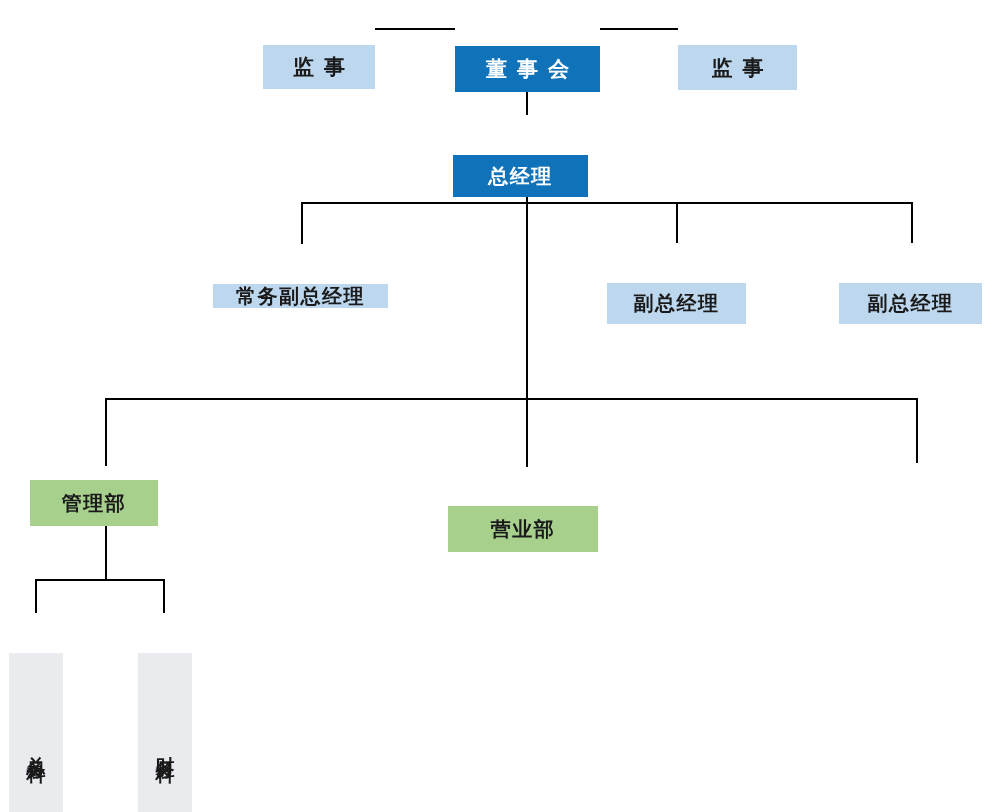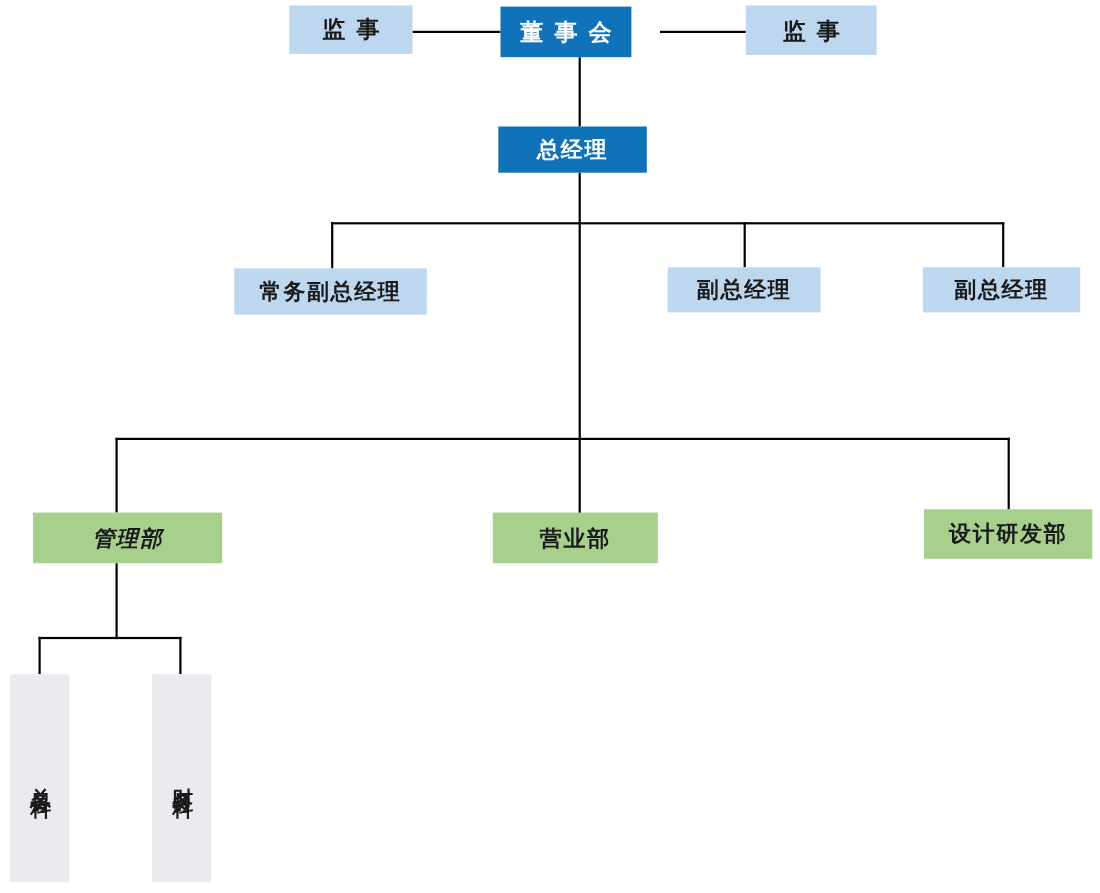--- a/index.html
+++ b/index.html
@@ -19,20 +19,21 @@
     position: absolute;
     display: flex;
     align-items: center;
     justify-content: center;
     font-weight: 700;
     font-size: 20px;
     color: #1a1a1a;
     letter-spacing: 1.5px;
     box-sizing: border-box;
     white-space: nowrap;
+    margin-top: 40px;
   }
   .fill-dark  { background: #1072B8; color: #ffffff; }
   .fill-light { background: #BDD7EE; }
   .fill-green { background: #A8D08D; }
   .fill-gray  { background: #E9EBEF; }
   .spaced {
     letter-spacing: 10px;
     padding-left: 10px;
     font-size: 21px;
   }
@@ -63,29 +64,28 @@
   <div class="line" style="left:911px; top:202px; width:2px; height:41px;"></div>
   <div class="line" style="left:105px; top:398px; width:813px; height:2px;"></div>
   <div class="line" style="left:105px; top:398px; width:2px; height:68px;"></div>
   <div class="line" style="left:916px; top:398px; width:2px; height:65px;"></div>
   <div class="line" style="left:105px; top:512px; width:2px; height:69px;"></div>
   <div class="line" style="left:35px; top:579px; width:130px; height:2px;"></div>
   <div class="line" style="left:35px; top:579px; width:2px; height:34px;"></div>
   <div class="line" style="left:163px; top:579px; width:2px; height:34px;"></div>
 
   <div class="node fill-light spaced" style="left:263px; top:5px;  width:112px; height:44px;">监事</div>
-  <div class="node fill-dark spaced" style="left:455px; top:6px;  width:119px; height:46px;">董事会</div>
+  <div class="node fill-dark spaced" style="left:455px; top:6px;  width:145px; height:46px;">董事会</div>
   <div class="node fill-light spaced" style="left:678px; top:5px;  width:119px; height:45px;">监事</div>
 
   <div class="node fill-dark" style="left:453px; top:115px; width:135px; height:42px;">总经理</div>
 
-  <div class="node fill-light" style="left:213px; top:244px; width:175px; height:42px;">常务副总经理</div>
+  <div class="node fill-light" style="left:213px; top:244px; width:175px; height:24px;">常务副总经理</div>
   <div class="node fill-light" style="left:607px; top:243px; width:139px; height:41px;">副总经理</div>
   <div class="node fill-light" style="left:839px; top:243px; width:143px; height:41px;">副总经理</div>
 
-  <div class="node fill-green" style="left:30px;  top:466px; width:172px; height:46px;font-style:italic;">管理部</div>
+  <div class="node fill-green" style="left:30px;  top:440px; width:128px; height:46px;">管理部</div>
   <div class="node fill-green" style="left:448px; top:466px; width:150px; height:46px;">营业部</div>
-  <div class="node fill-green" style="left:840px; top:463px; width:153px; height:45px;">设计研发部</div>
 
   <div class="node fill-gray vertical" style="left:9px;   top:613px; width:54px; height:189px;">总务科</div>
   <div class="node fill-gray vertical" style="left:138px; top:613px; width:54px; height:189px;">财务科</div>
 
 </div>
 
 </body></html>

